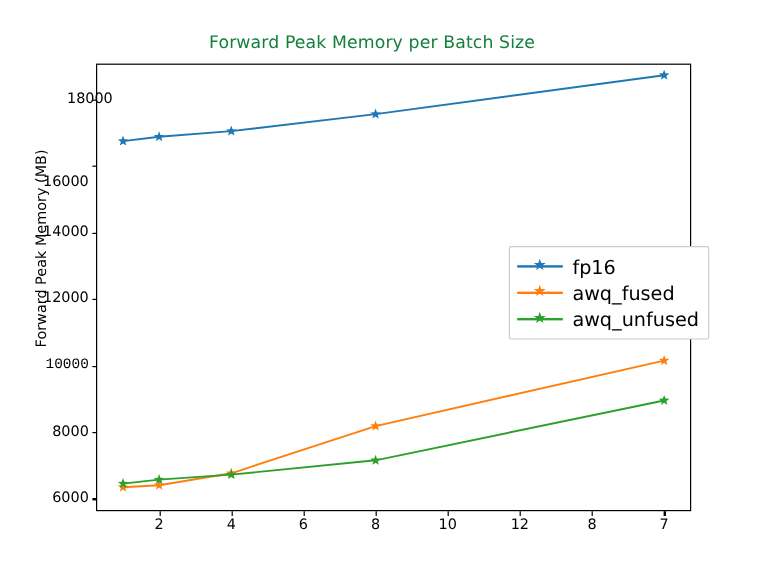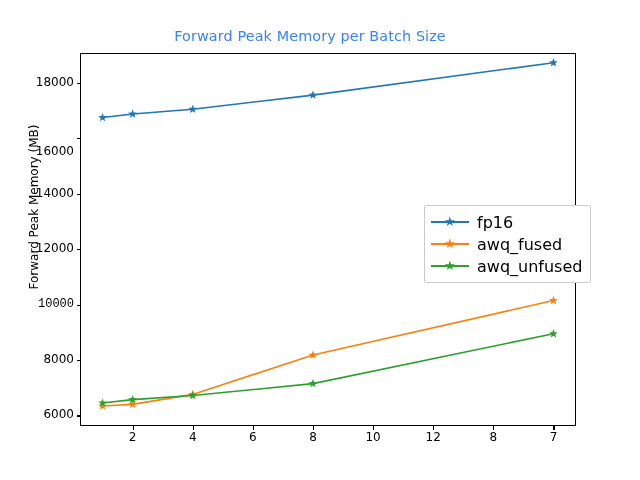--- a/index.html
+++ b/index.html
@@ -11,21 +11,21 @@
   #figure{position:relative;width:640px;height:480px;background:#ffffff;}
 
   
   #plot-area{
     position:absolute;left:80px;top:53px;width:496px;height:373px;
     border:1.1px solid #000000;box-sizing:border-box;background:transparent;
   }
 
   #chart-title{
     position:absolute;left:0;top:28px;width:620px;text-align:center;
-    font-size:14.4px;color:#3b82f6;letter-spacing:0.1px;
+    font-size:14.4px;color:#15803d;letter-spacing:0.1px;
   }
 
   #ylabel{
     position:absolute;
     left:-96px;top:200px;width:260px;text-align:center;
     font-size:12px;color:#000000;
     transform:rotate(-90deg);
     transform-origin:center center;
   }
   #xlabel{
@@ -67,21 +67,21 @@
       <div class="ytick-wrap" style="top: 352.046px;">8000</div>
       <div class="ytick-mark" style="top: 360.046px;"></div>
       <div class="ytick-wrap" style="top: 296.623px; font-family: Liberation Mono, monospace;">10000</div>
       <div class="ytick-mark" style="top: 304.623px;"></div>
       <div class="ytick-wrap" style="top: 241.199px;">12000</div>
       <div class="ytick-mark" style="top: 249.199px;"></div>
       <div class="ytick-wrap" style="top: 185.776px;">14000</div>
       <div class="ytick-mark" style="top: 193.776px;"></div>
       <div class="ytick-wrap" style="top: 144px;">16000</div>
       <div class="ytick-mark" style="top: 138.352px;"></div>
-      <div class="ytick-wrap" style="top: 74.9287px;">18000</div>
+      <div class="ytick-wrap" style="top: 74.9287px; margin-left: 20px;">18000</div>
       <div class="ytick-mark" style="top: 82.9287px;"></div>
     </div>
   <div id="xtick-labels">
       <div class="xtick-wrap" style="left: 132.606px;">2</div>
       <div class="xtick-mark" style="left: 132.606px;"></div>
       <div class="xtick-wrap" style="left: 192.727px;">4</div>
       <div class="xtick-mark" style="left: 192.727px;"></div>
       <div class="xtick-wrap" style="left: 252.848px;">6</div>
       <div class="xtick-mark" style="left: 252.848px;"></div>
       <div class="xtick-wrap" style="left: 312.97px;">8</div>

